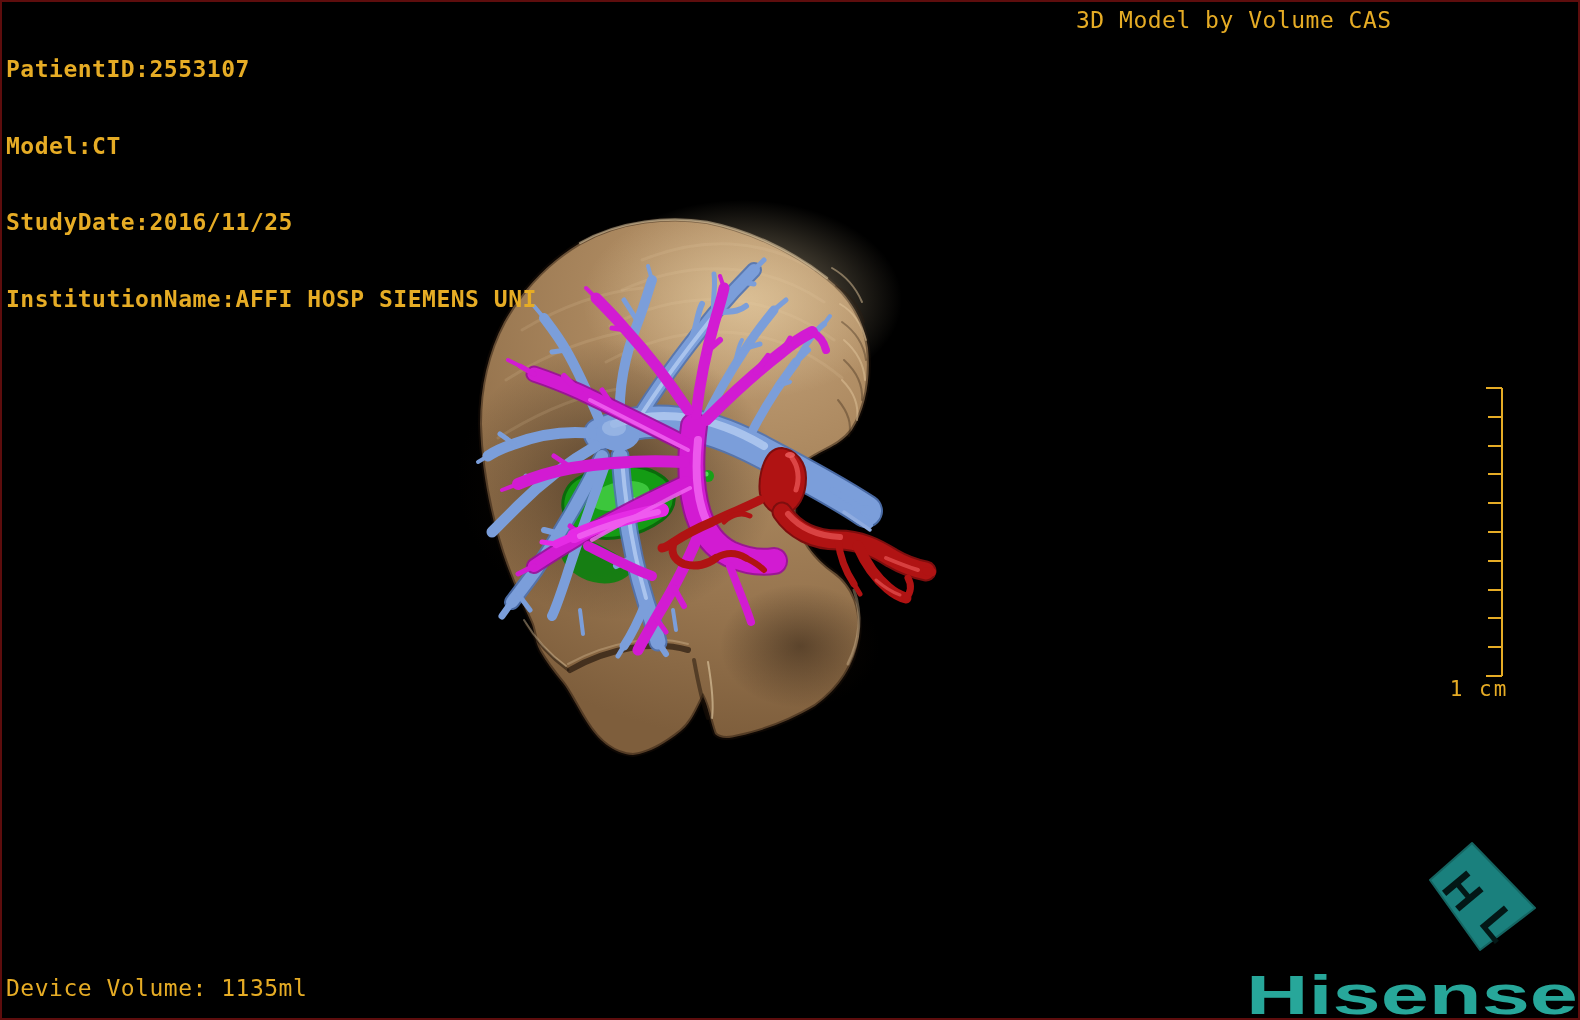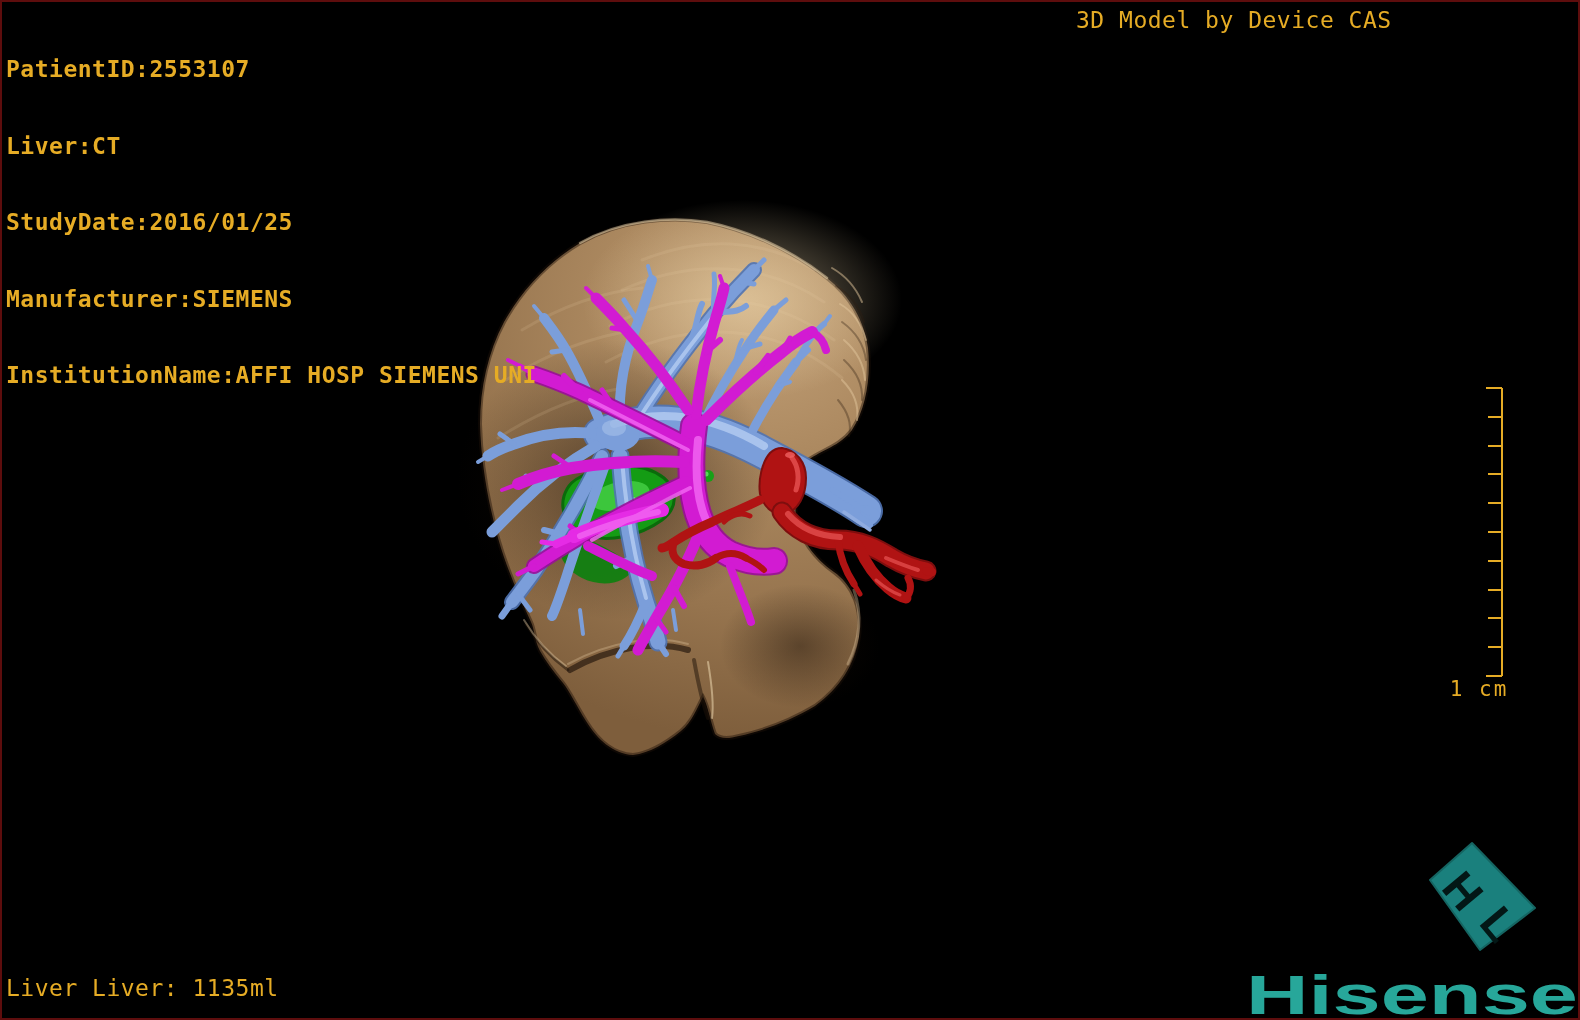--- a/index.html
+++ b/index.html
@@ -279,21 +279,20 @@
     <polygon points="1470,833 1533,898 1478,940 1428,870" style="fill:var(--emblem-teal)" stroke="#156562" stroke-width="2" stroke-linejoin="round"></polygon>
     <text transform="translate(1461,881) rotate(50)" text-anchor="middle" dominant-baseline="central" font-family="Liberation Sans, sans-serif" font-weight="bold" font-size="46" fill="#031716">H</text>
     <text transform="translate(1497,914) rotate(50)" text-anchor="middle" dominant-baseline="central" font-family="Liberation Sans, sans-serif" font-weight="bold" font-size="46" fill="#031716">L</text>
   </g>
   <text x="1244" y="1004" textLength="332" lengthAdjust="spacingAndGlyphs" font-family="Liberation Sans, sans-serif" font-weight="bold" font-size="56" style="fill:var(--brand-teal)">Hisense</text>
 </svg>
 </div>
 
 <div id="info-block" class="gold-text">
   <div>PatientID:2553107</div>
-  <div>Liver:CT</div>
-  <div>StudyDate:2016/01/25</div>
-  <div>Manufacturer:SIEMENS</div>
+  <div>Model:CT</div>
+  <div>StudyDate:2016/11/25</div>
   <div>InstitutionName:AFFI HOSP SIEMENS UNI</div>
 </div>
 
-<div id="model-title" class="gold-text">3D Model by Device CAS</div>
-
-<div id="volume-readout" class="gold-text">Liver Liver: 1135ml</div>
+<div id="model-title" class="gold-text">3D Model by Volume CAS</div>
+
+<div id="volume-readout" class="gold-text">Device Volume: 1135ml</div>
 
 </body></html>

